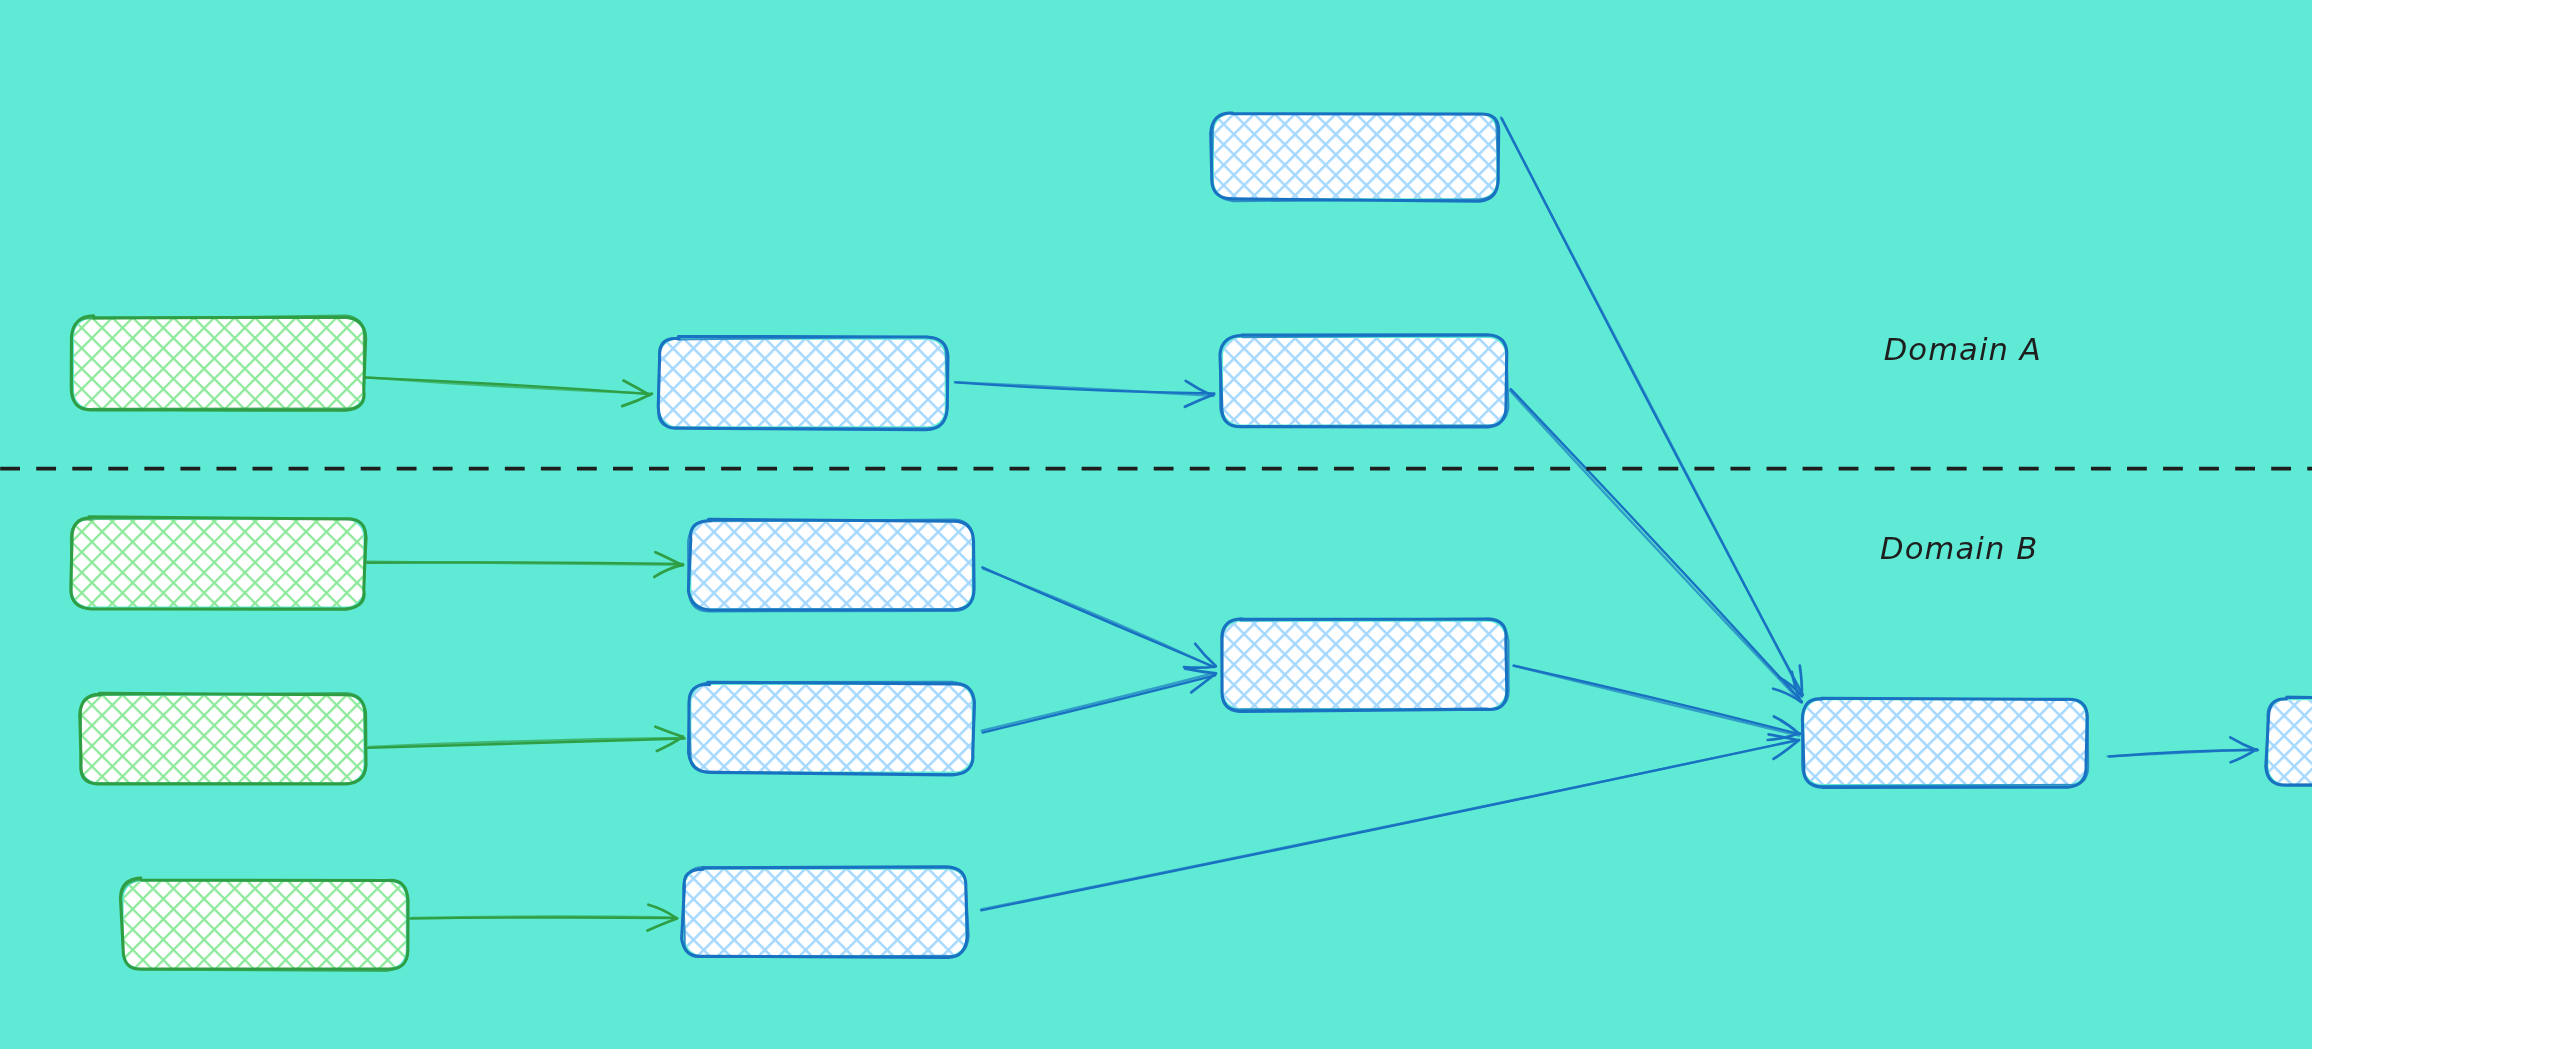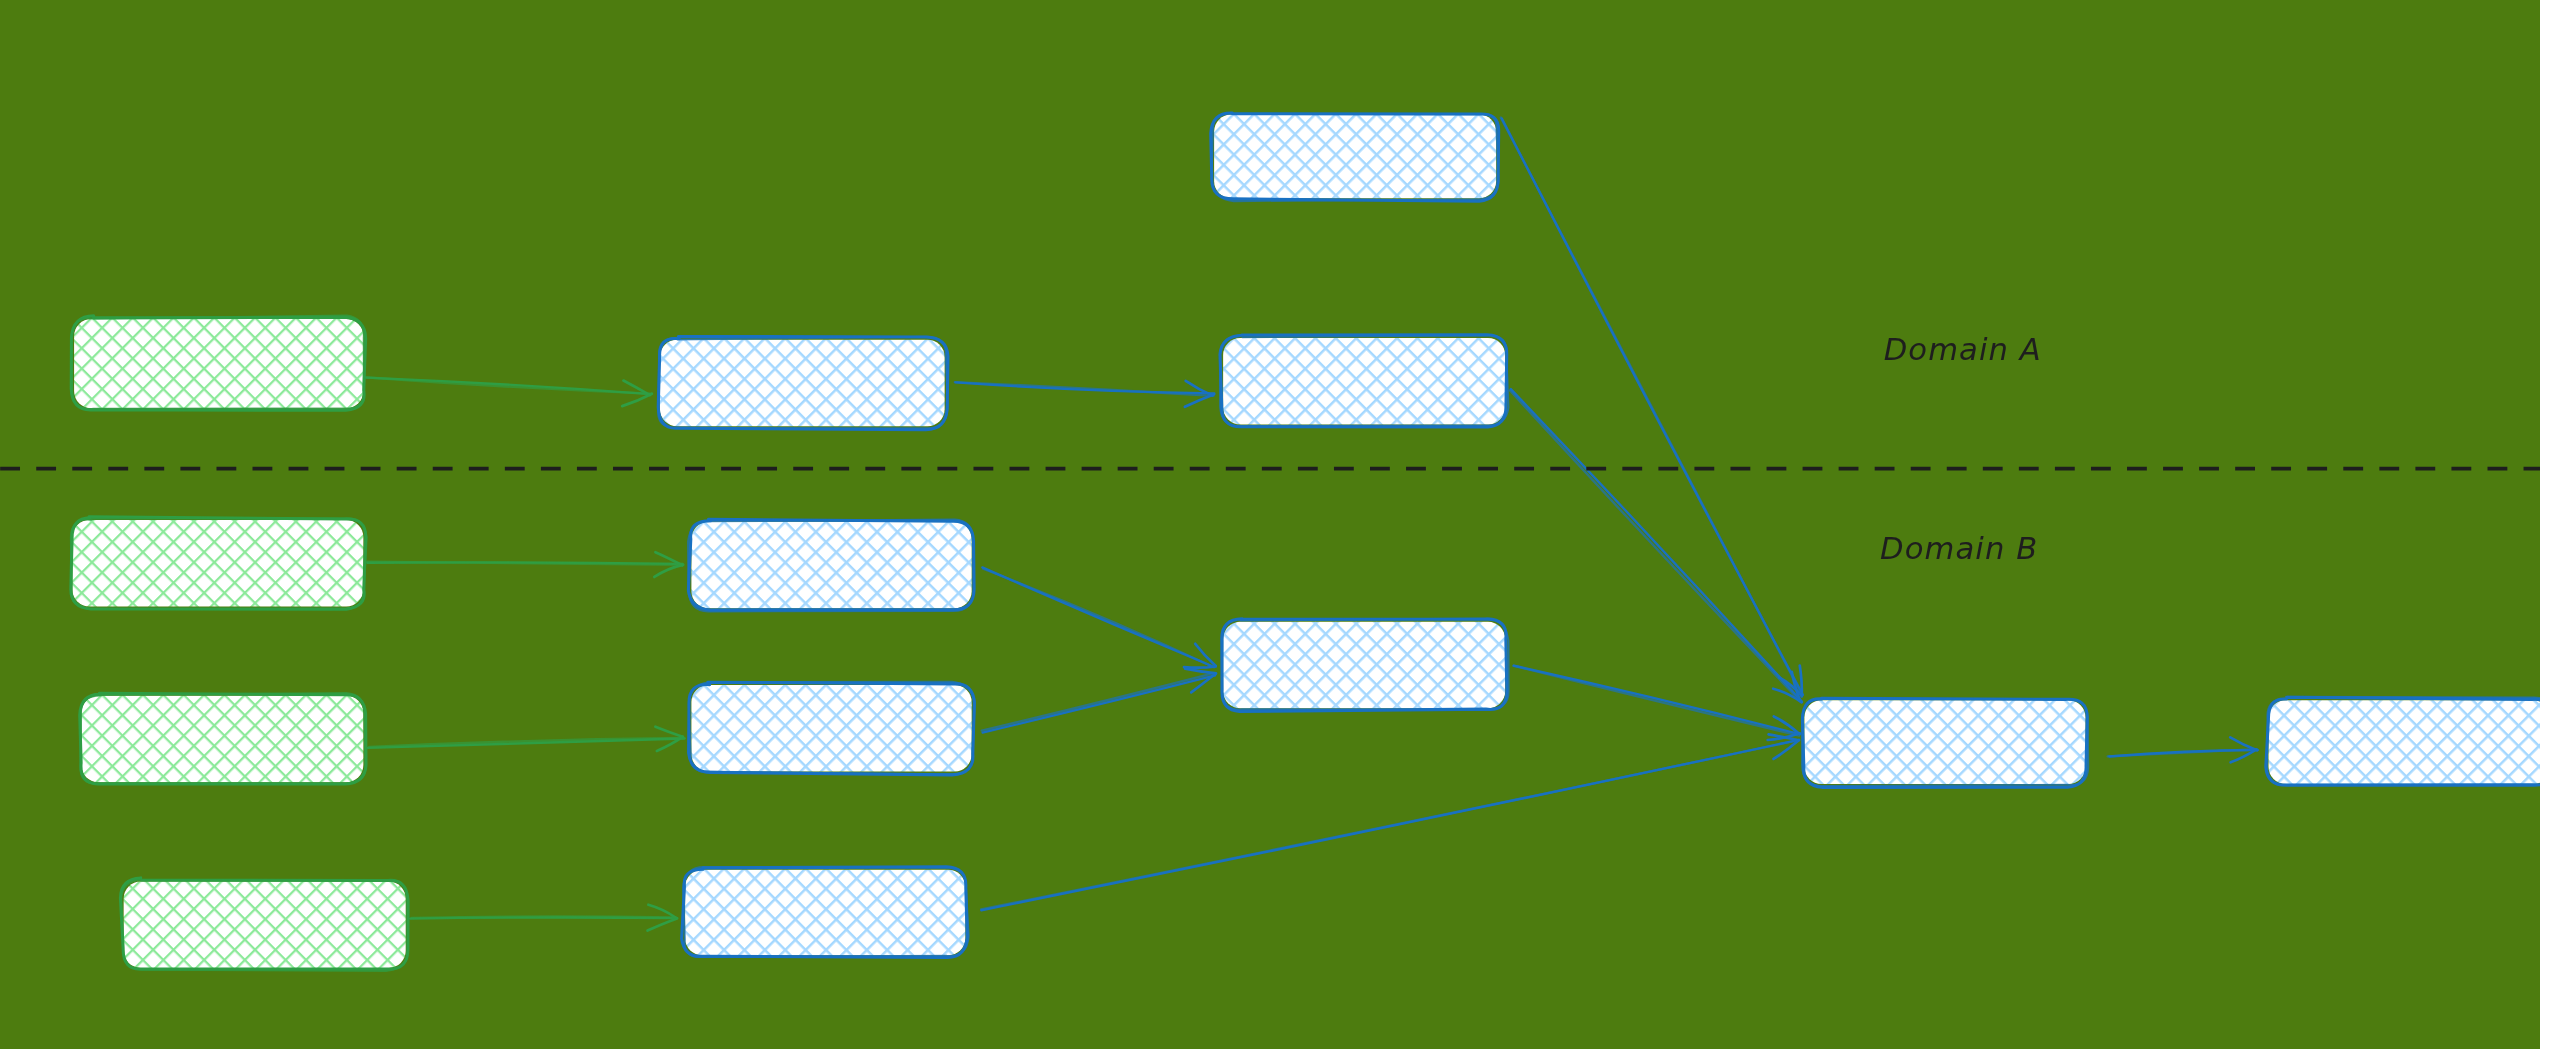--- a/index.html
+++ b/index.html
@@ -5,23 +5,23 @@
   html, body {
     margin: 0;
     padding: 0;
     background: #ffffff;
   }
   body {
     font-family: "DejaVu Sans", sans-serif;
   }
   #canvas-root {
     position: relative;
-    width: 2540px;
+    width: 2312px;
     height: 1049px;
-    background: #4d7c0f;
+    background: #5eead4;
     overflow: hidden;
   }
   #diagram-svg {
     position: absolute;
     top: 0;
     left: 0;
     width: 2576px;
     height: 1049px;
     display: block;
   }

